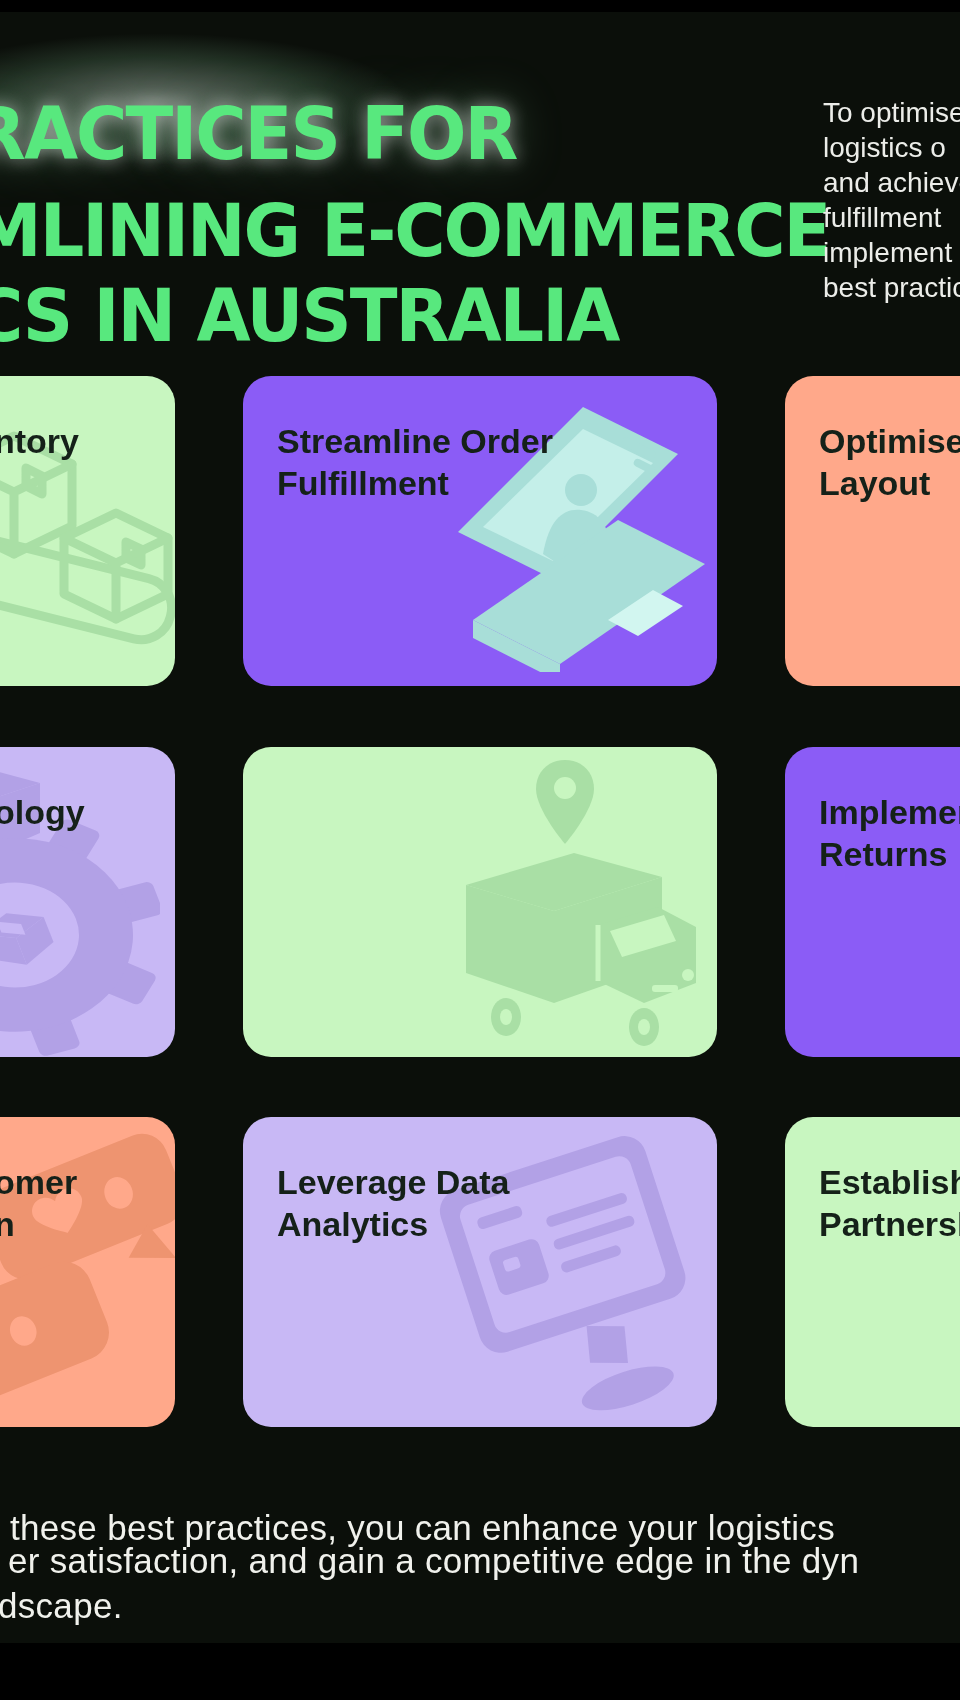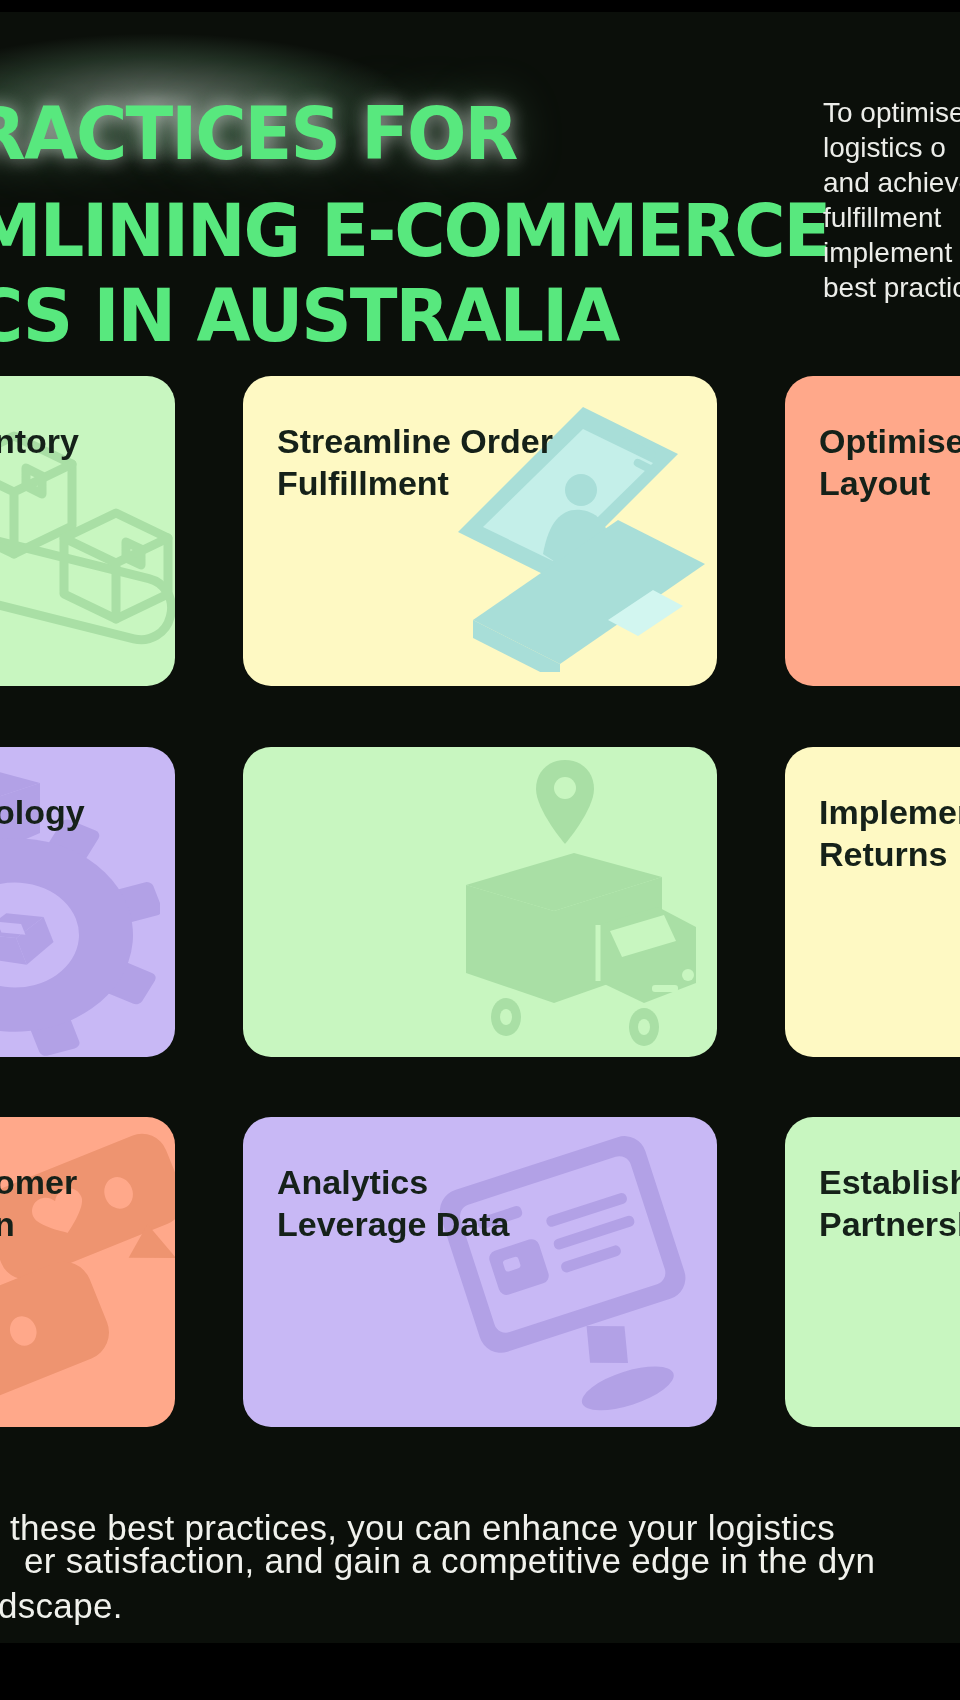--- a/index.html
+++ b/index.html
@@ -24,21 +24,21 @@
   .t-line.l3{top:233px;}
 
   
   .intro{position:absolute;left:823px;top:95px;width:320px;color:#ecede9;
          font-size:28px;line-height:35px;}
   .intro div{white-space:nowrap;}
 
   
   .card{position:absolute;width:474px;height:310px;border-radius:28px;overflow:hidden;}
   .card.green {background:#c8f6c0;}
-  .card.cyan  {background:#fef9c3;}
+  .card.cyan  {background:#8b5cf6;}
   .card.orange{background:#ffa88a;}
   .card.purple{background:#c8b8f5;}
   .card-title{position:absolute;left:34px;top:44px;font-size:34px;line-height:42px;
               font-weight:bold;color:#152119;z-index:2;white-space:nowrap;}
   .card-title.cut-left{left:293px;}
   .c1{left:-299px;}  .c2{left:243px;}  .c3{left:785px;}
   .r1{top:376px;}    .r2{top:747px;}   .r3{top:1117px;}
 
   .icon{position:absolute;z-index:1;}
   .green  .icon{color:#a9dfa5;}
@@ -48,21 +48,21 @@
   .tint{fill:currentColor;}
   .oln{fill:none;stroke:currentColor;stroke-width:9;stroke-linejoin:round;stroke-linecap:round;}
   .green  .hole{fill:#c8f6c0;} .cyan .hole{fill:#d2f6f0;}
   .orange .hole{fill:#ffa88a;} .purple .hole{fill:#c8b8f5;}
   .cyan .screen{fill:#c4efe9;}
 
   
   .outro{position:absolute;left:0;top:0;color:#f0f1ec;font-size:35px;letter-spacing:.3px;}
   .outro div{position:absolute;white-space:nowrap;}
   .outro .o1{left:10px;top:1496px;margin-top:12px;}
-  .outro .o2{left:24px;top:1541px;}
+  .outro .o2{left:8px;top:1541px;}
   .outro .o3{left:-2px;top:1586px;}
 </style>
 </head>
 <body>
 
 <div class="canvas">
 
   <div class="band top"></div>
 
   <div class="glow"></div>
@@ -247,22 +247,22 @@
           <rect x="124" y="84" width="84" height="11" rx="5"></rect>
           <rect x="124" y="108" width="84" height="11" rx="5"></rect>
           <rect x="124" y="132" width="62" height="11" rx="5"></rect>
         </g>
         <rect class="hole" x="70" y="112" width="16" height="12" rx="3"></rect>
         <path class="tint" d="M130,200 l36,12 -8,36 -36,-12 z"></path>
         <ellipse class="tint" cx="150" cy="272" rx="48" ry="17"></ellipse>
       </g>
     </svg>
     <div class="card-title">
+      <div>Leverage Data</div>
       <div>Analytics</div>
-      <div>Leverage Data</div>
     </div>
   </div>
 
   <div class="card green r3 c3">
     <div class="card-title">
       <div>Establish</div>
       <div>Partnership</div>
     </div>
   </div>
 

